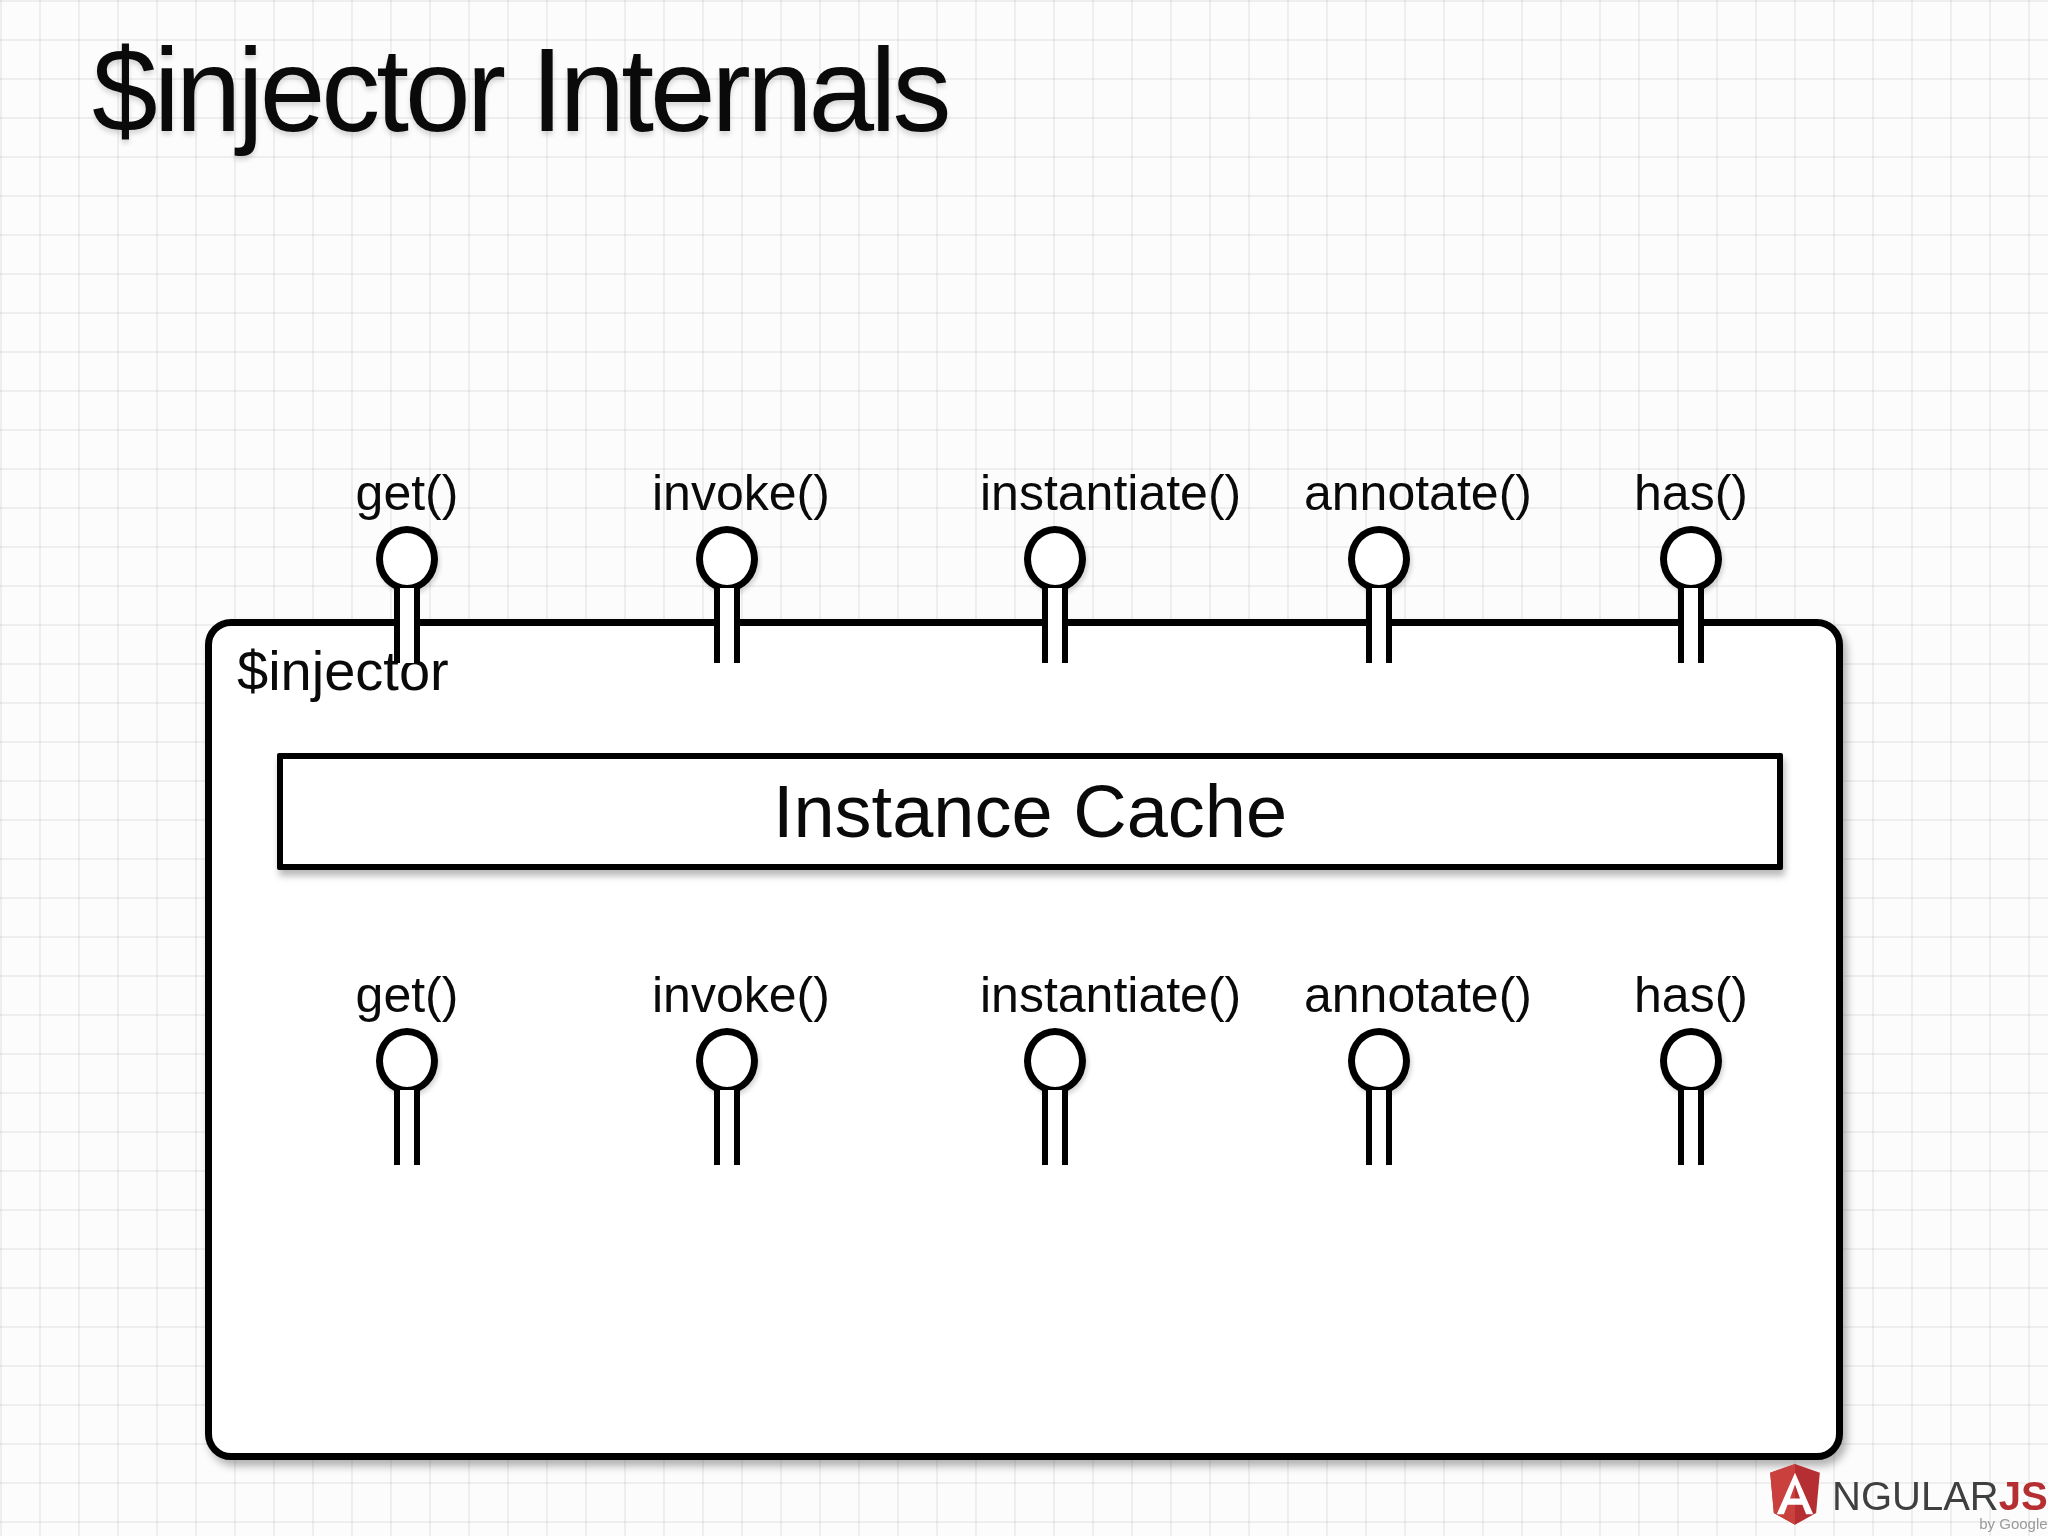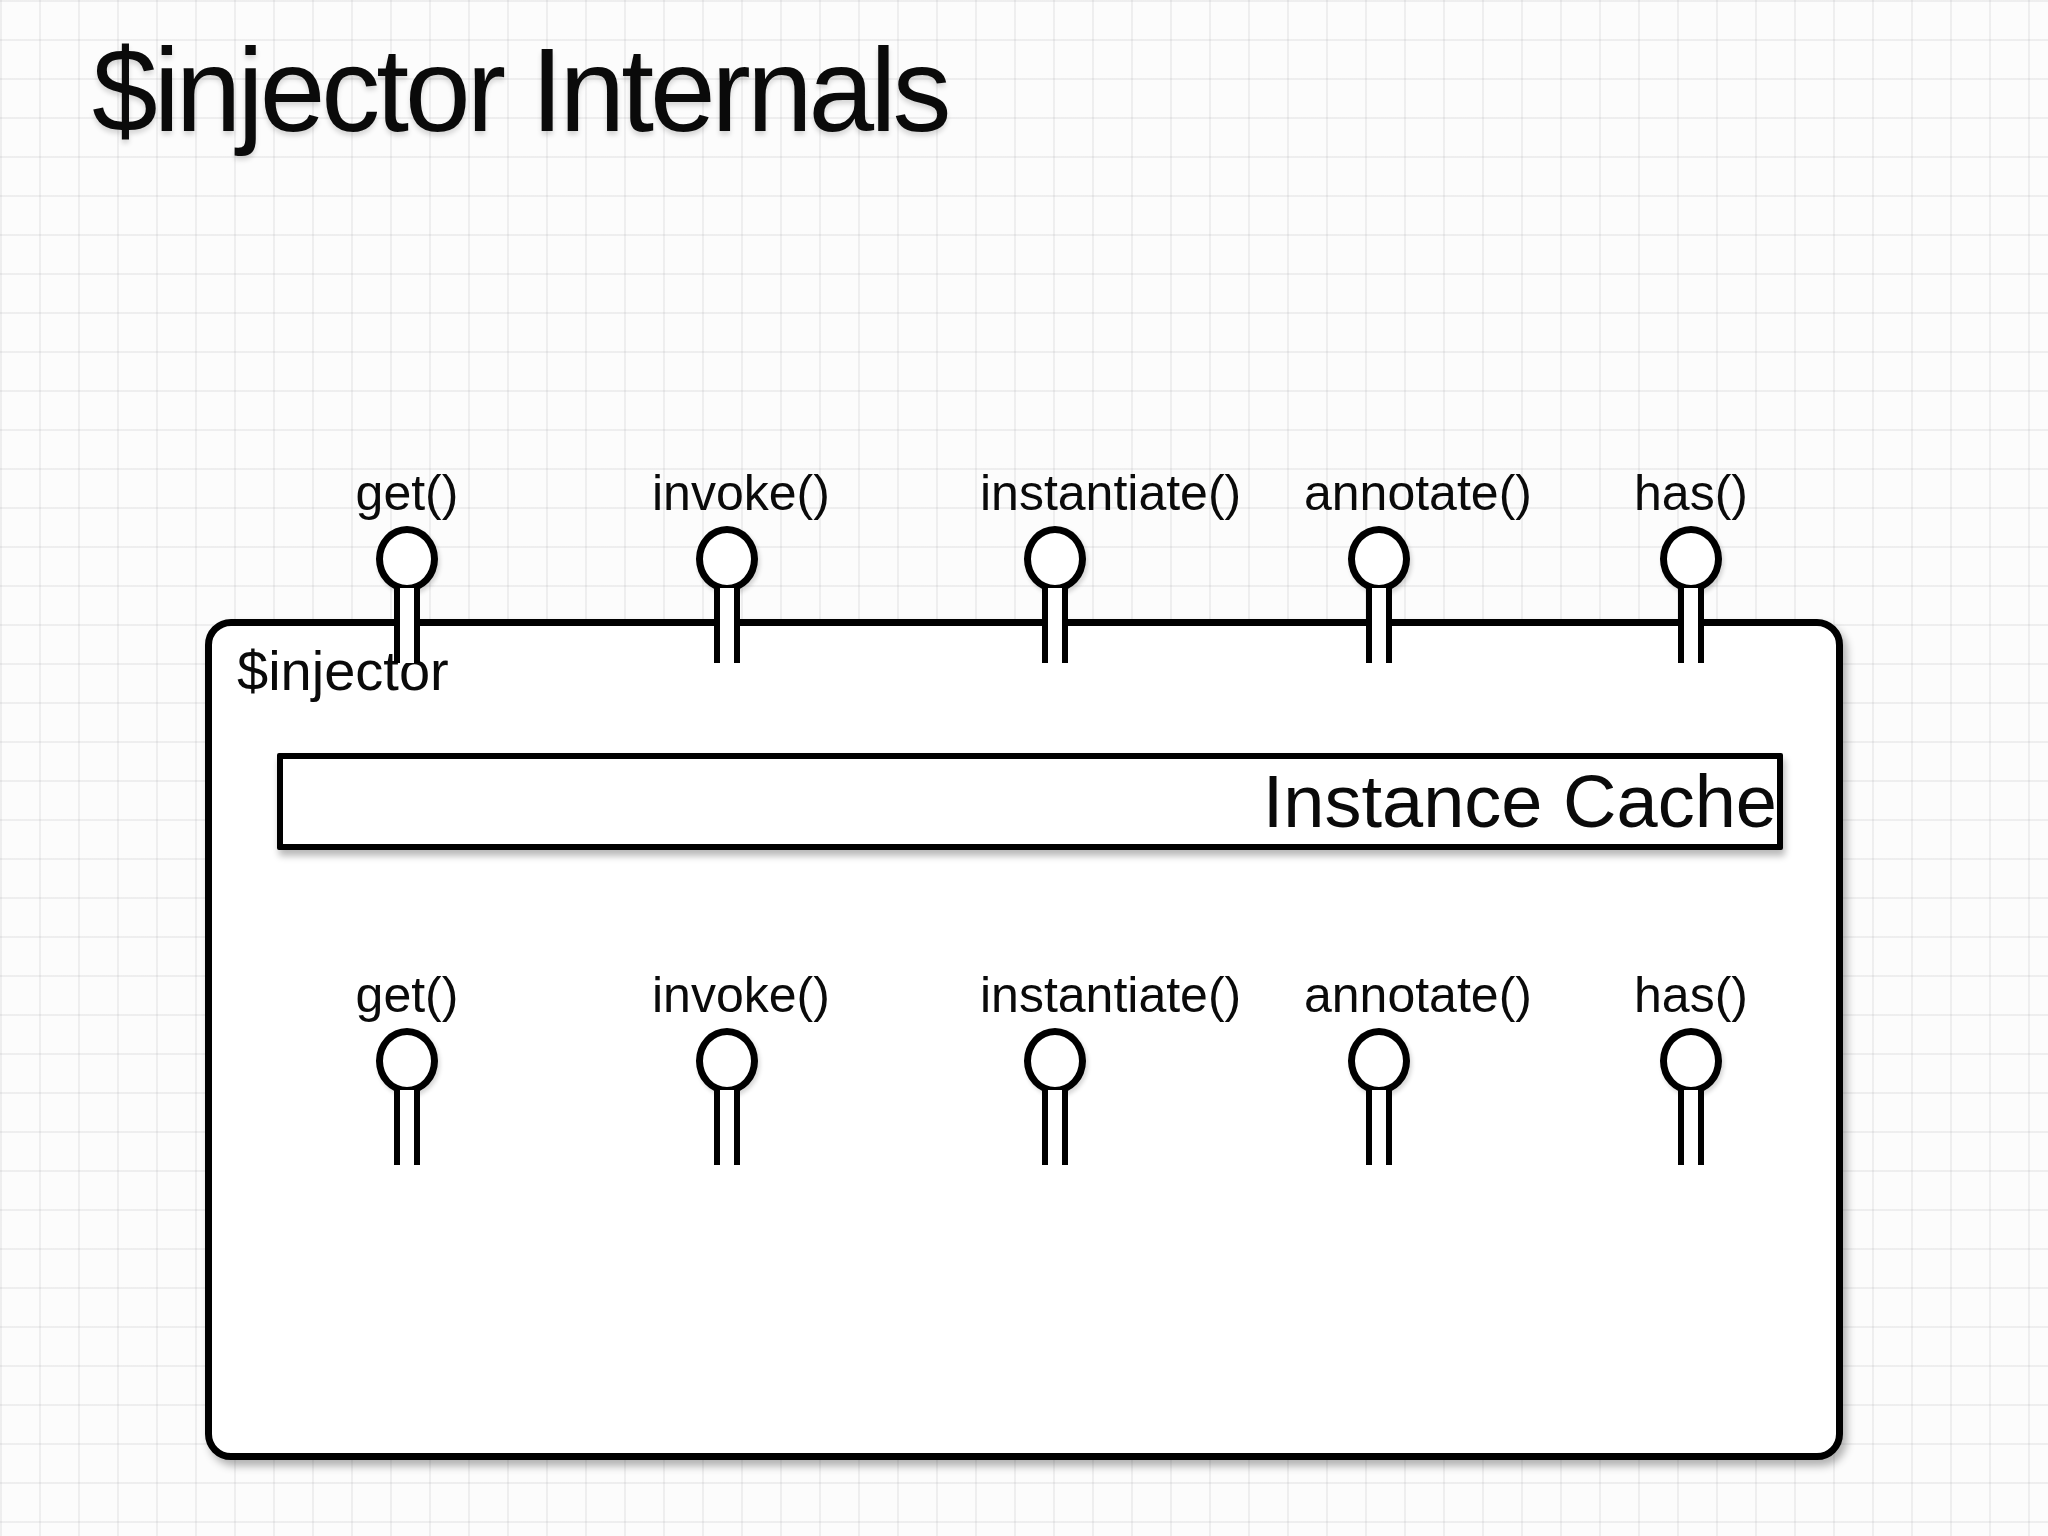--- a/index.html
+++ b/index.html
@@ -46,24 +46,24 @@
     box-sizing:border-box;border:7px solid #000;border-radius:26px;
     background:#fff;
     box-shadow:4px 6px 9px rgba(0,0,0,0.30);
     padding-left:40px;
   }
   .injector-label{
     position:absolute;left:25px;top:14px;
     font-size:56px;line-height:62px;
   }
   .instance-cache{
-    position:absolute;left:65px;top:127px;width:1506px;height:97px;
+    position:absolute;left:65px;top:127px;width:1506px;height:117px;
     box-sizing:border-box;border:6px solid #000;border-radius:2px;
     background:#fff;box-shadow:2px 6px 7px rgba(0,0,0,0.28);
-    display:flex;align-items:center;justify-content:flex-end;
+    display:flex;align-items:center;justify-content:center;
     font-size:74px;
   }
   .provider-box{
     position:absolute;left:65px;top:494px;width:1493px;height:268px;
     box-sizing:border-box;border:7px solid #000;border-radius:10px;
     background:#fff;box-shadow:2px 5px 7px rgba(0,0,0,0.25);
   }
   .provider-title{
     text-align:center;margin-top:32px;
     font-size:74px;line-height:82px;
@@ -149,14 +149,28 @@
     <div class="lbl">annotate()</div>
     <div class="ball"></div>
     <div class="stick"></div>
   </div>
   <div class="lolli row-inner c4">
     <div class="lbl">has()</div>
     <div class="ball"></div>
     <div class="stick"></div>
   </div>
 
+  <div class="logo">
+    <svg width="66" height="70" viewBox="0 0 250 250">
+      <polygon fill="#B52E31" points="125,0 31,33 45,186 125,230 205,186 219,33"></polygon>
+      <polygon fill="#C9403C" points="125,0 31,33 45,186 125,230"></polygon>
+      <path fill="#FFFFFF" fill-rule="evenodd" d="M125 33 L56 190 L83 190 L97 154 L153 154 L167 190 L194 190 Z
+           M125 78 L144 131 L106 131 Z"></path>
+    </svg>
+    <div class="logo-text">
+      <div class="logo-word">
+        <span>NGULAR</span><span class="js">JS</span>
+      </div>
+      <div class="byline">by Google</div>
+    </div>
+  </div>
 
 </div>
 
 </body></html>

